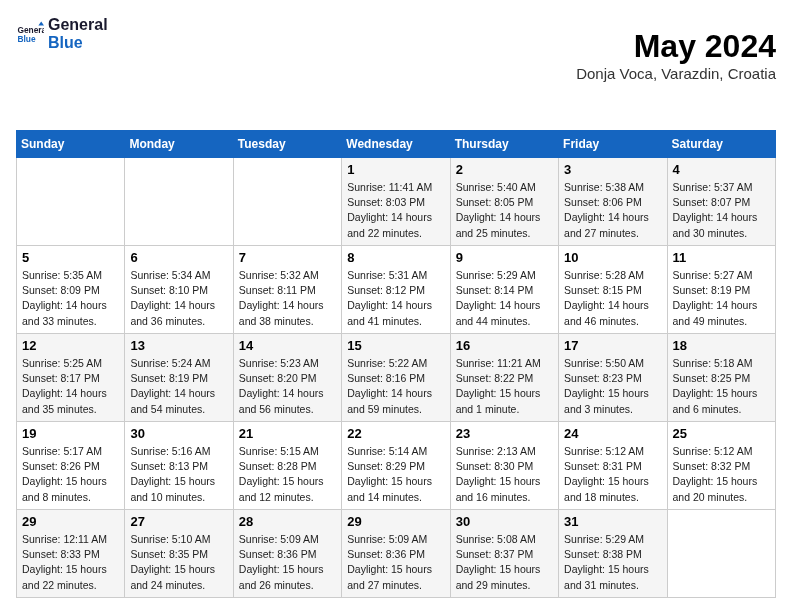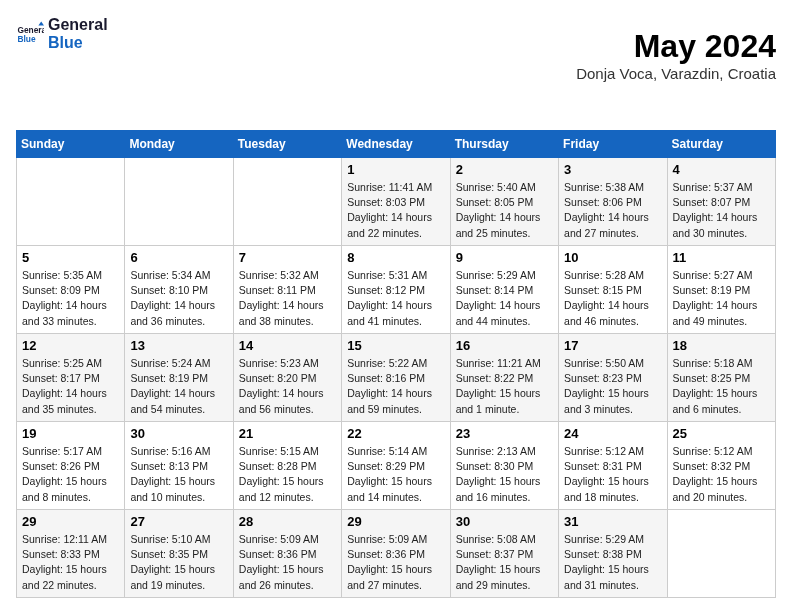--- a/index.html
+++ b/index.html
@@ -310,21 +310,21 @@
           <div class="day-info">Sunrise: 12:11 AM</div>
           <div class="day-info">Sunset: 8:33 PM</div>
           <div class="day-info">Daylight: 15 hours</div>
           <div class="day-info">and 22 minutes.</div>
         </td>
         <td>
           <span class="day-number">27</span>
           <div class="day-info">Sunrise: 5:10 AM</div>
           <div class="day-info">Sunset: 8:35 PM</div>
           <div class="day-info">Daylight: 15 hours</div>
-          <div class="day-info">and 19 minutes.</div>
+          <div class="day-info">and 24 minutes.</div>
         </td>
         <td>
           <span class="day-number">28</span>
           <div class="day-info">Sunrise: 5:09 AM</div>
           <div class="day-info">Sunset: 8:36 PM</div>
           <div class="day-info">Daylight: 15 hours</div>
           <div class="day-info">and 26 minutes.</div>
         </td>
         <td>
           <span class="day-number">29</span>

